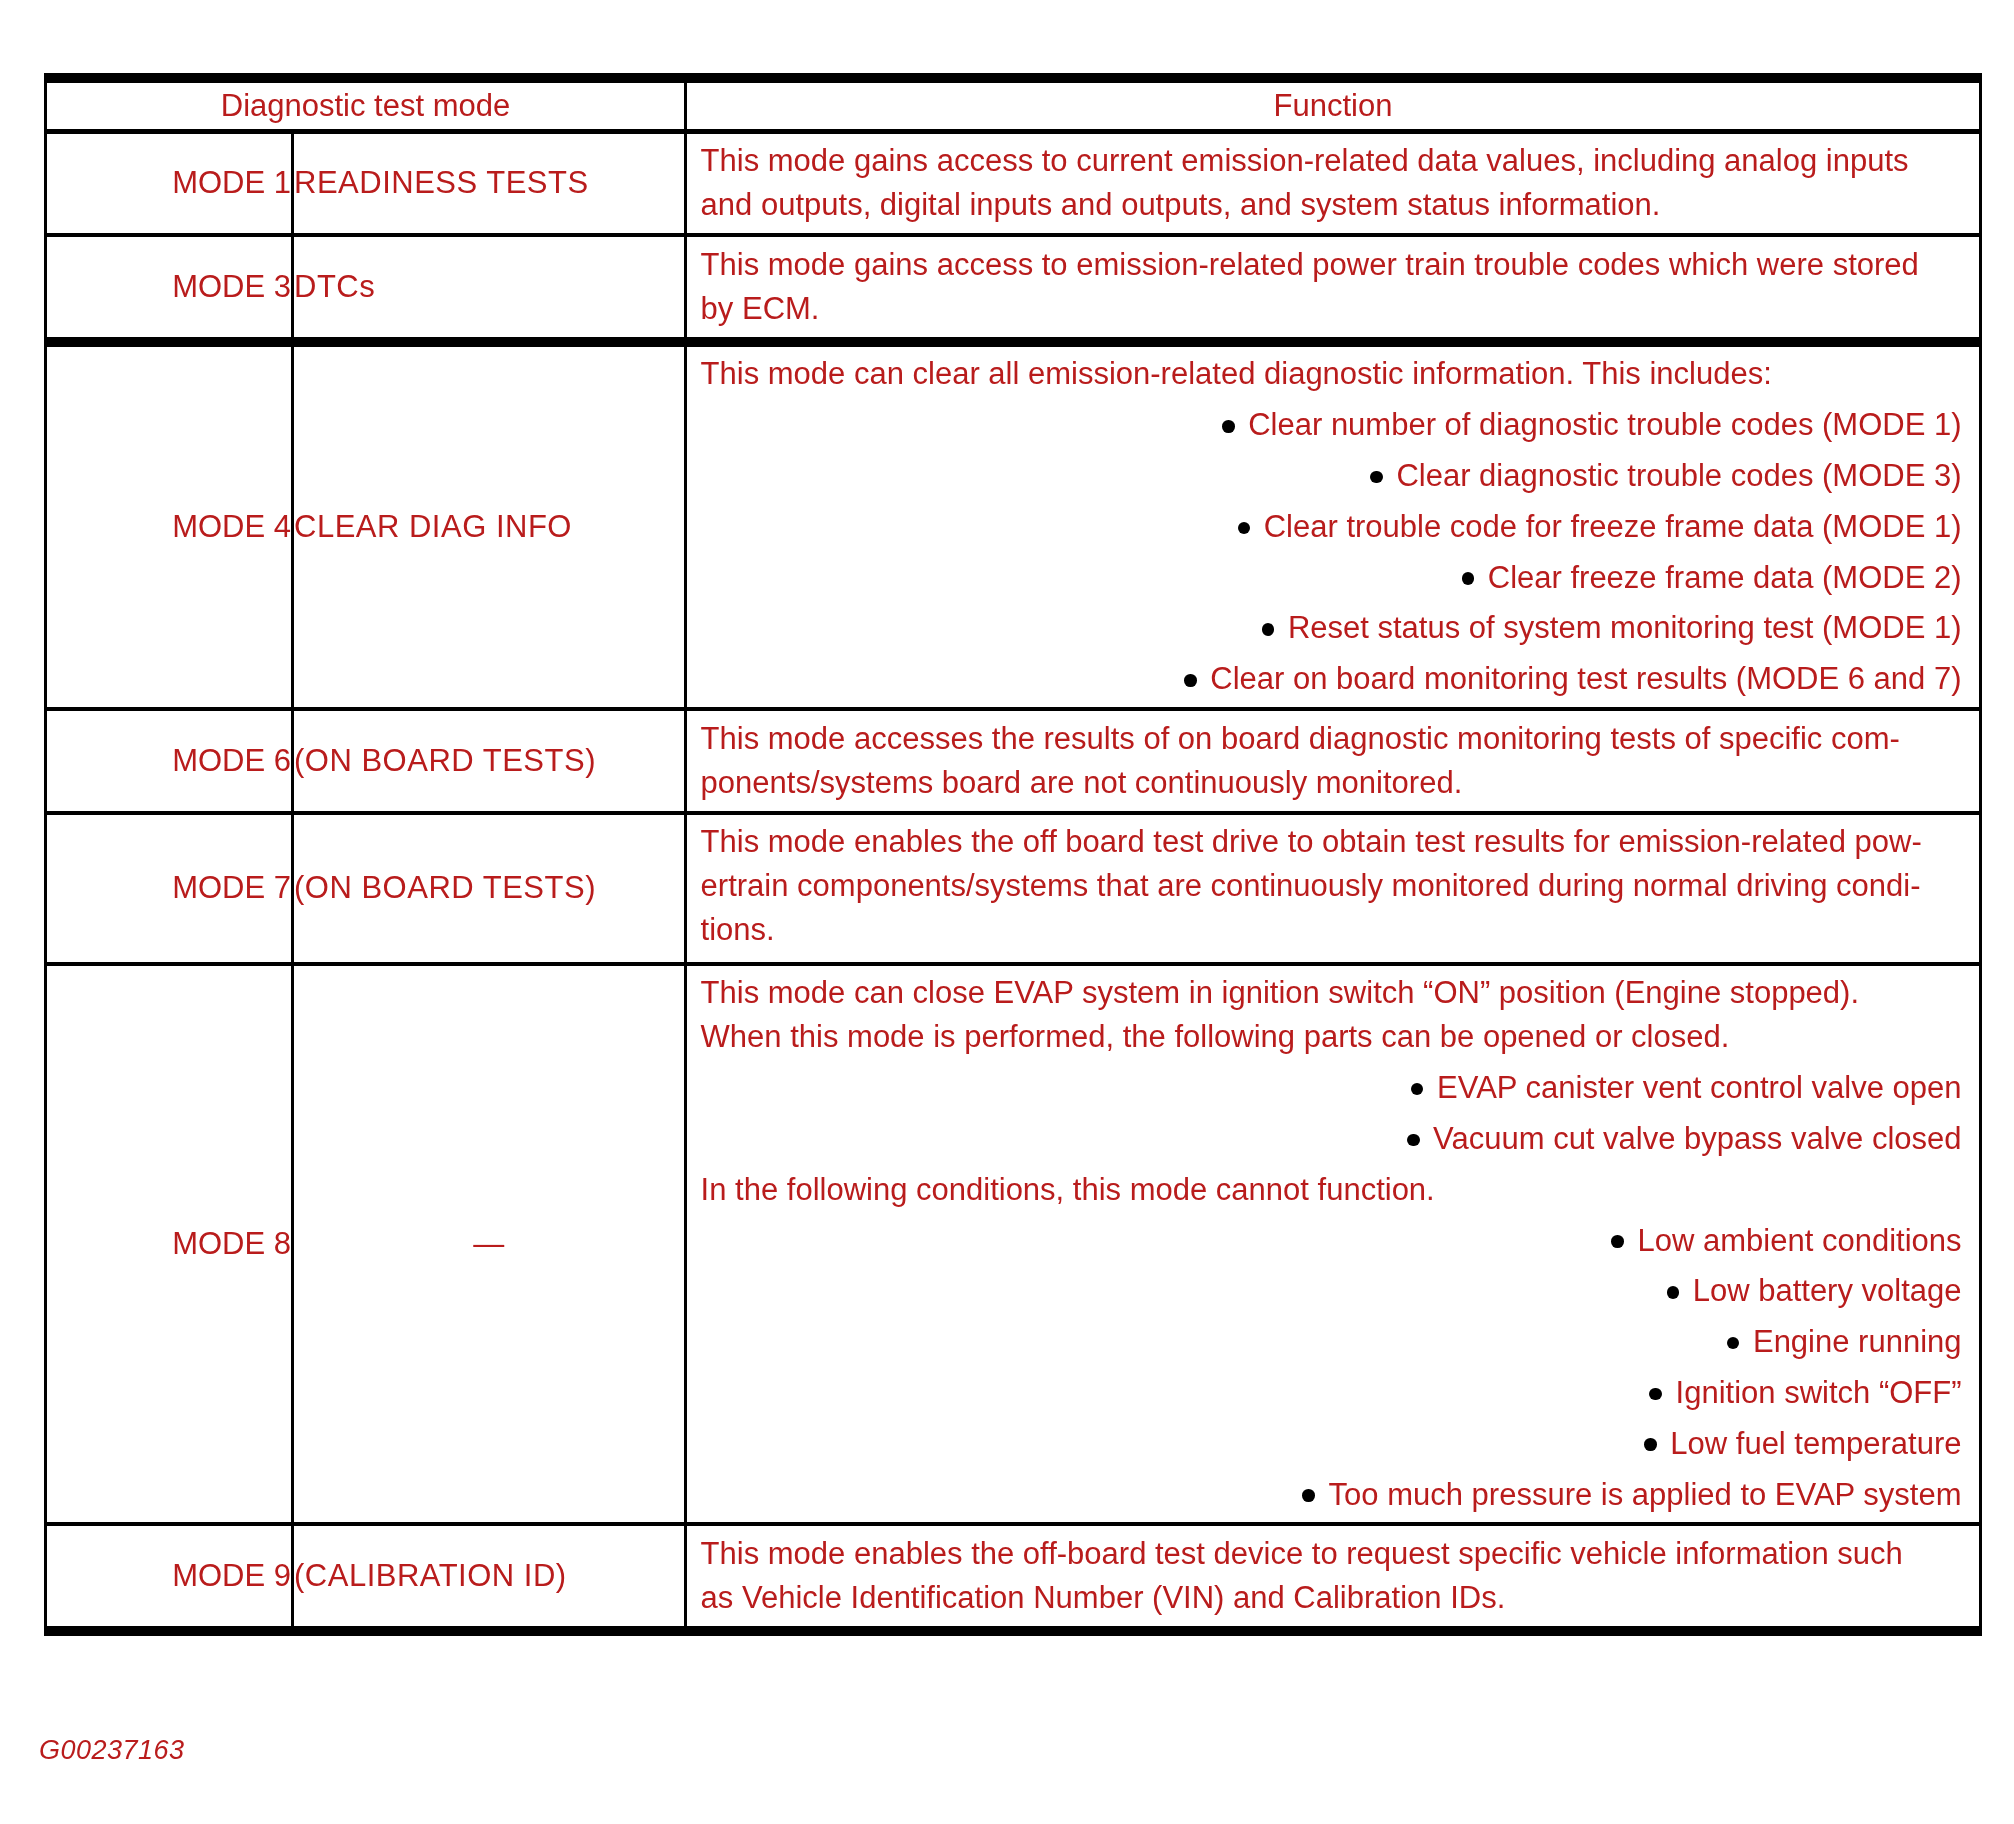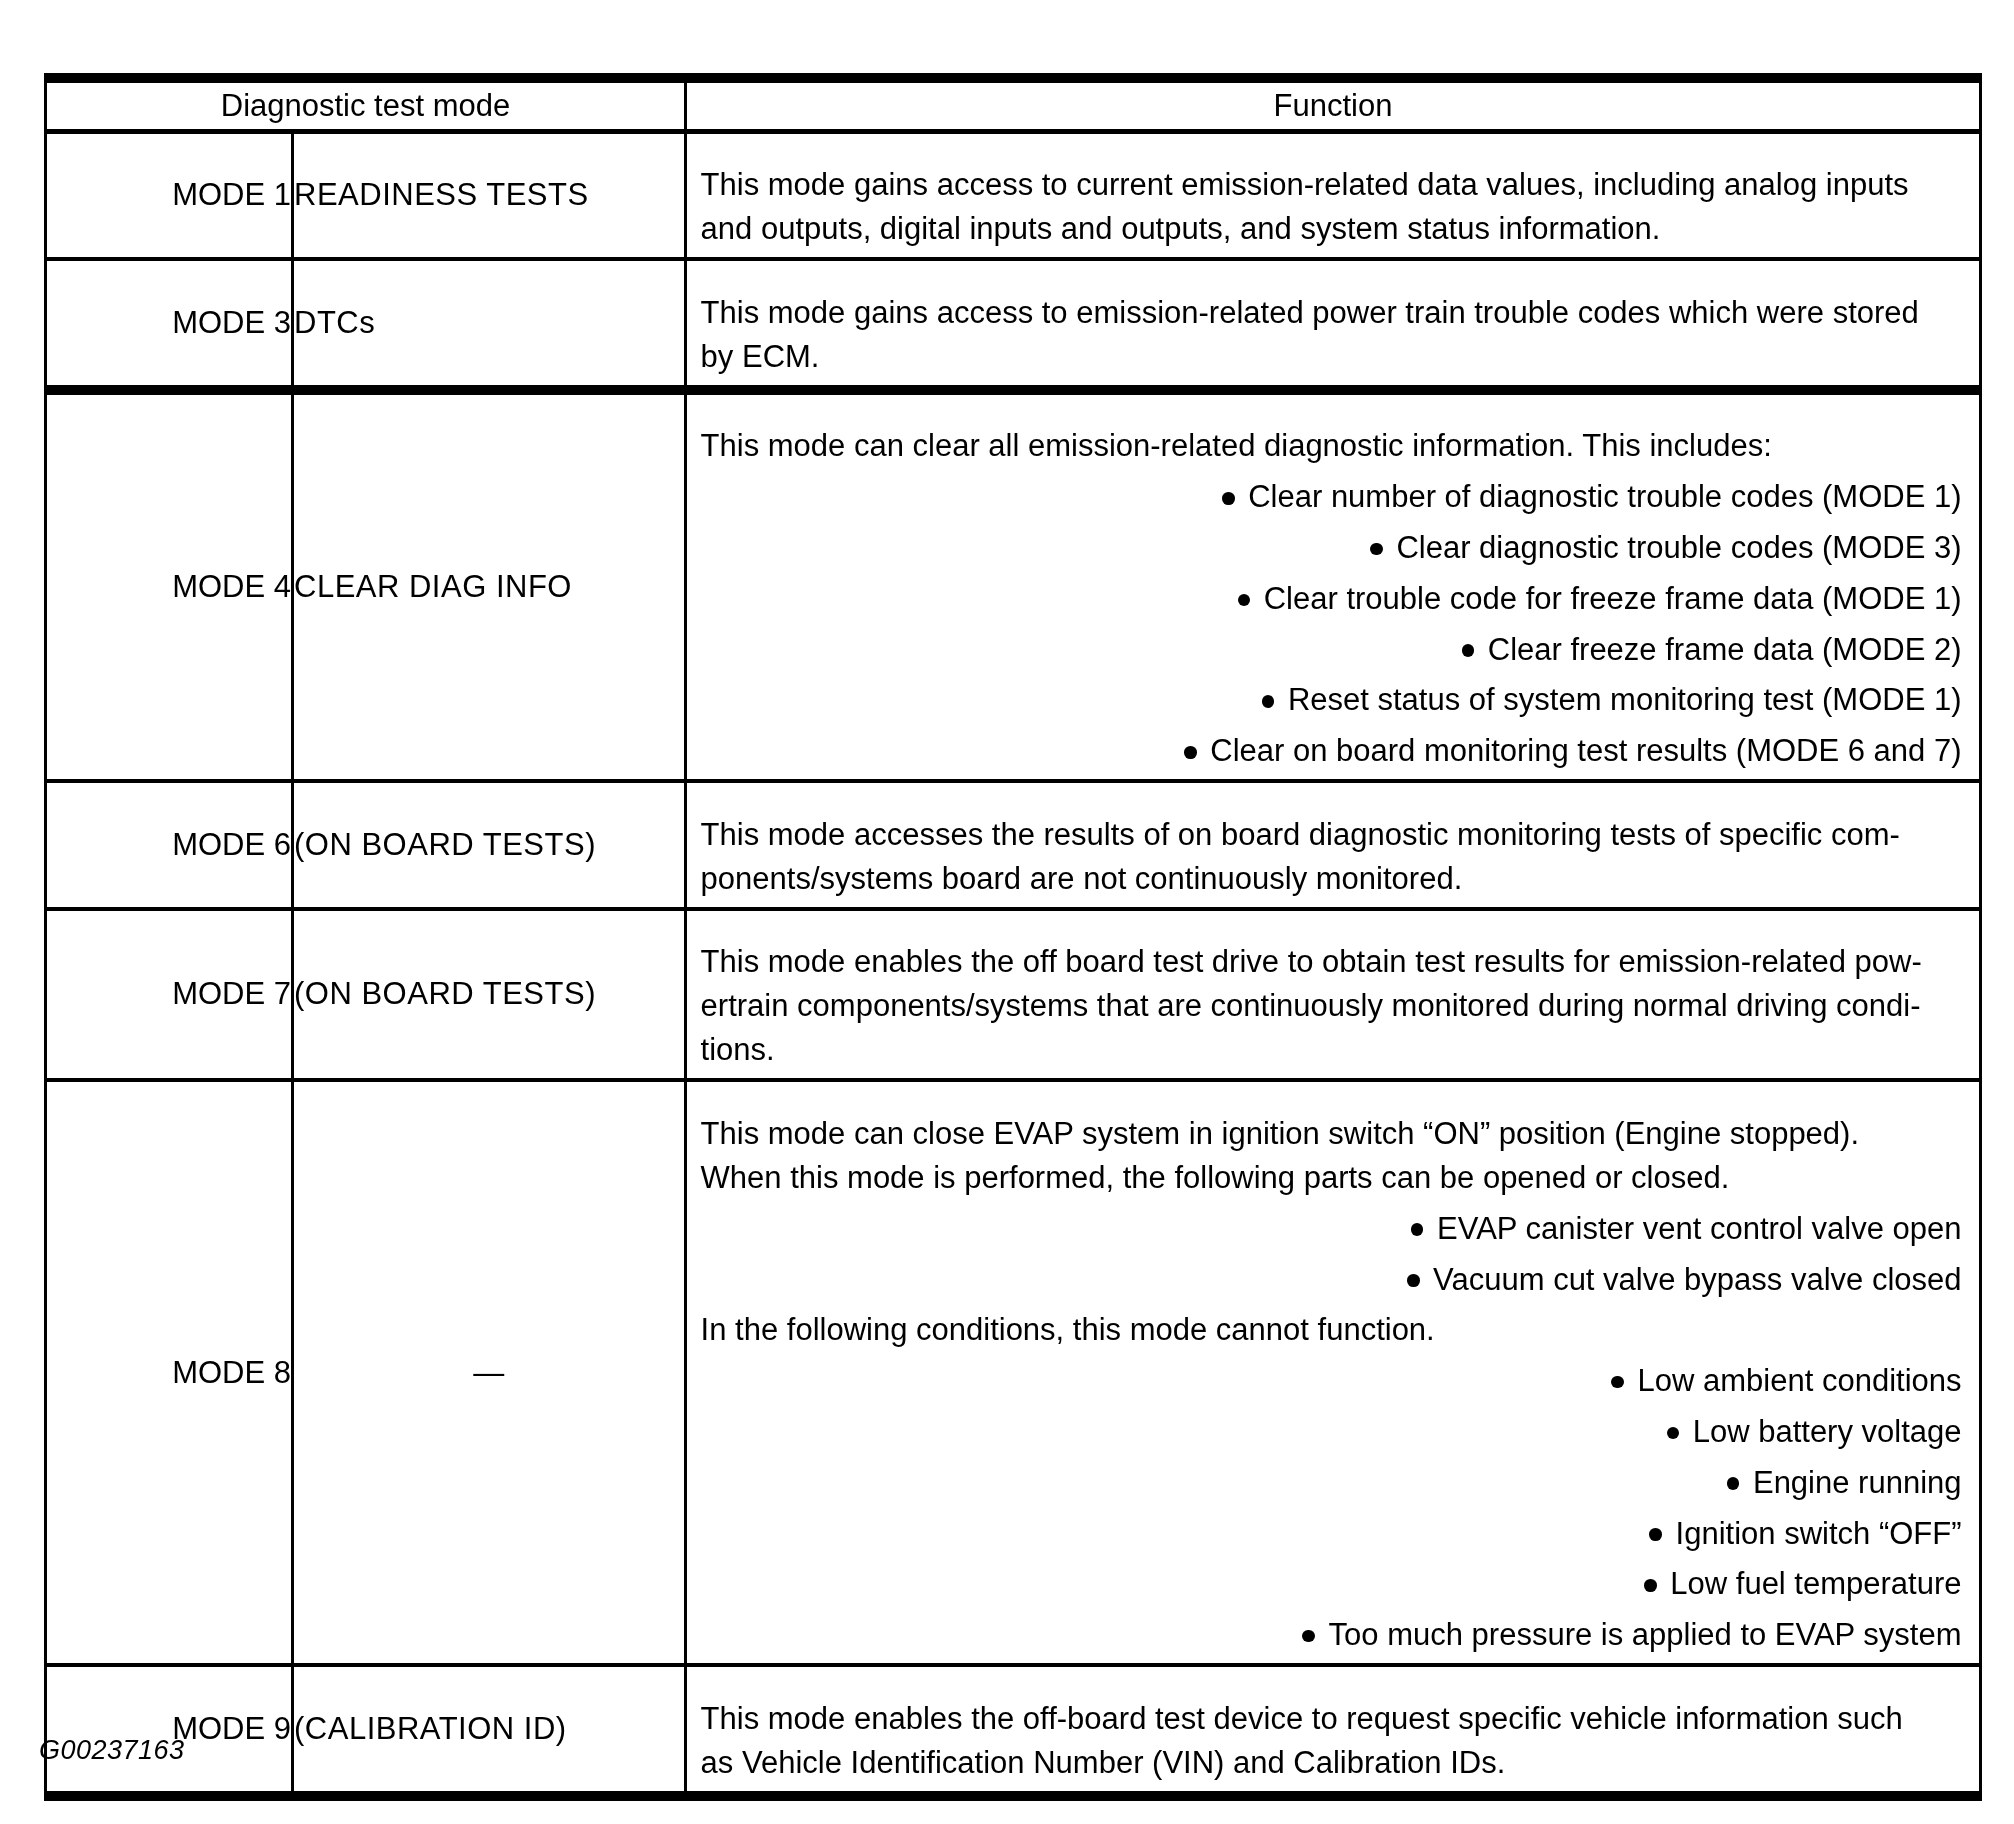--- a/index.html
+++ b/index.html
@@ -2,21 +2,21 @@
 <html><head>
 <meta charset="utf-8">
 <style>
   html, body { margin: 0; padding: 0; background: #e8e8e8; }
   .page {
     position: relative;
     width: 2014px;
     height: 1824px;
     background: #ffffff;
     font-family: "Liberation Sans", sans-serif;
-    color: #000000;
+    color: #b91c1c;
     overflow: hidden;
   }
   .table-wrap { position: absolute; left: 44px; top: 73px; width: 1936px; }
   table.diag {
     border-collapse: collapse;
     width: 1936px;
     table-layout: fixed;
     background: #fff;
   }
   table.diag { border: 3.9px solid #000; border-top-width: 10.7px; border-bottom-width: 10.7px; }
@@ -41,21 +41,21 @@
   tr.r-m7 { height: 151px; }
   tr.r-m8 { height: 543px; }
   tr.r-m9 { height: 97px; }
   tr.r-head th { text-align: center; vertical-align: middle; border-bottom-width: 5.8px; }
   tr.thick-bottom td { border-bottom-width: 10.7px; }
   td.mode-cell { vertical-align: middle; padding-left: 15.5px; text-align: right; }
   td.name-cell { vertical-align: middle; padding-left: 17.5px; text-align: left; letter-spacing: 0.5px; }
   td.name-cell.center { padding-left: 0; text-align: center; }
   td.func-cell { vertical-align: top; }
   .func-inner { padding: 5.8px 17.5px 5.8px 13.6px; }
-  .fblock { line-height: 44px; margin-top: 24px; }
+  .fblock { line-height: 44px; }
   .fblock + .fblock { margin-top: 6.8px; justify-content: flex-end; }
   .fline { line-height: 44px; white-space: nowrap; }
   .fbullet { display: flex; align-items: baseline; }
   .dot {
     display: inline-block;
     width: 12.6px; height: 12.6px;
     background: #000;
     border-radius: 50%;
     margin-right: 13.6px;
     flex: 0 0 12.6px;

